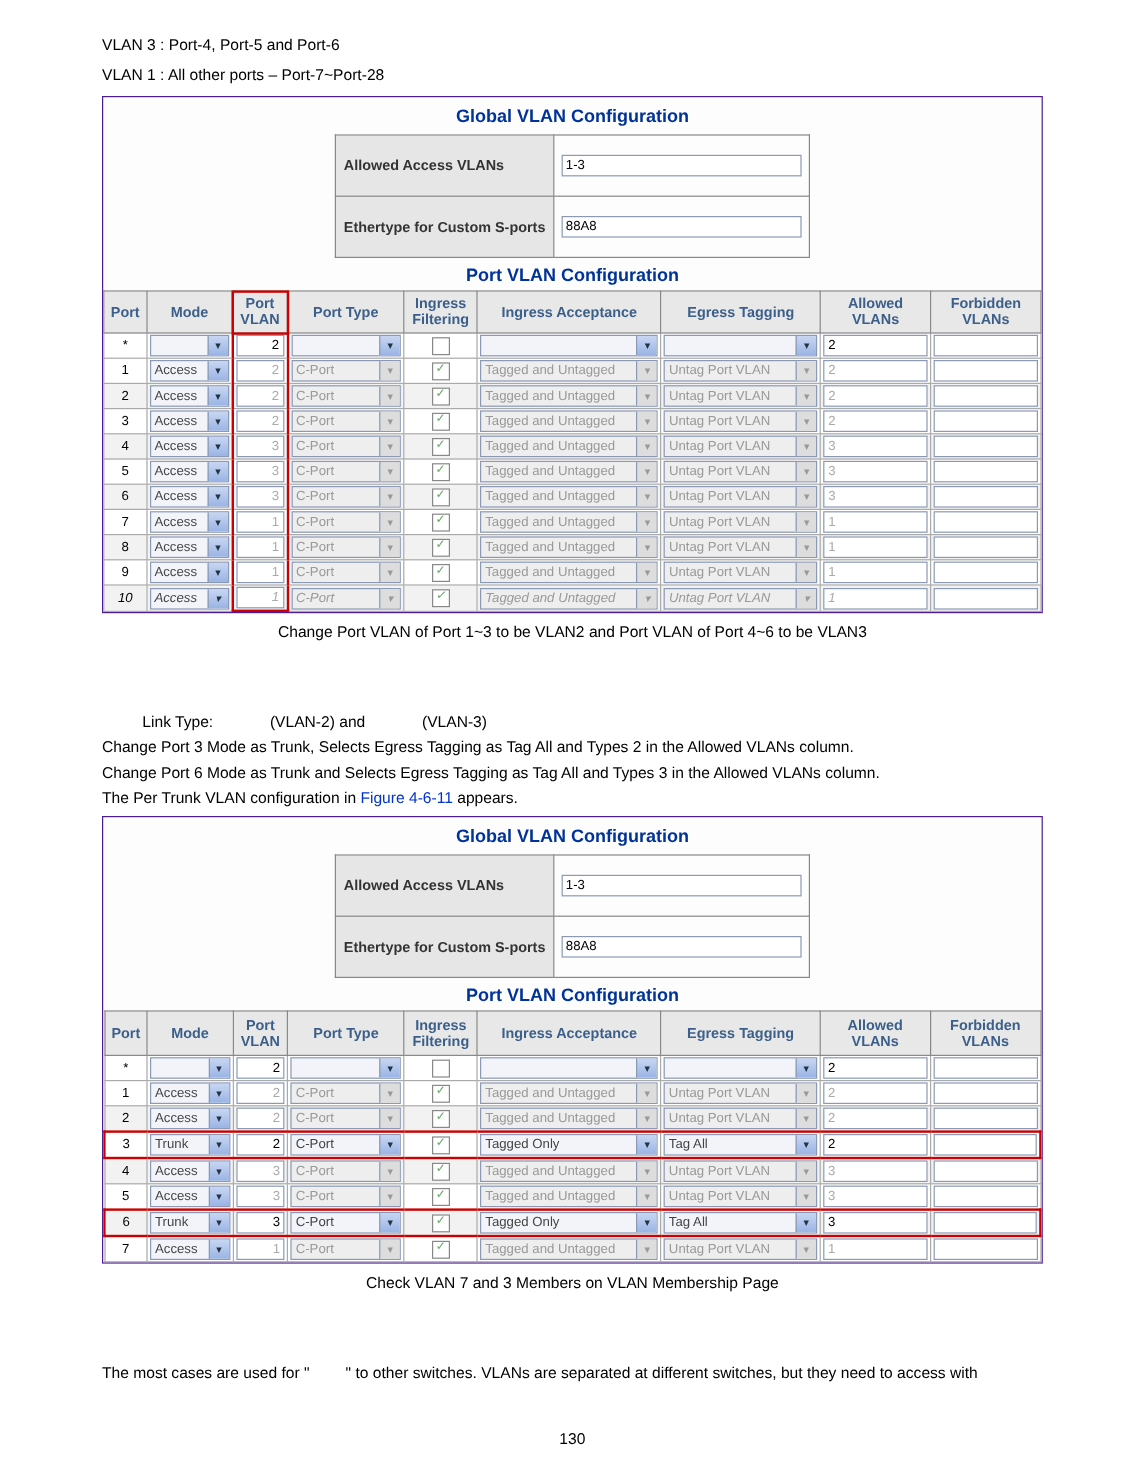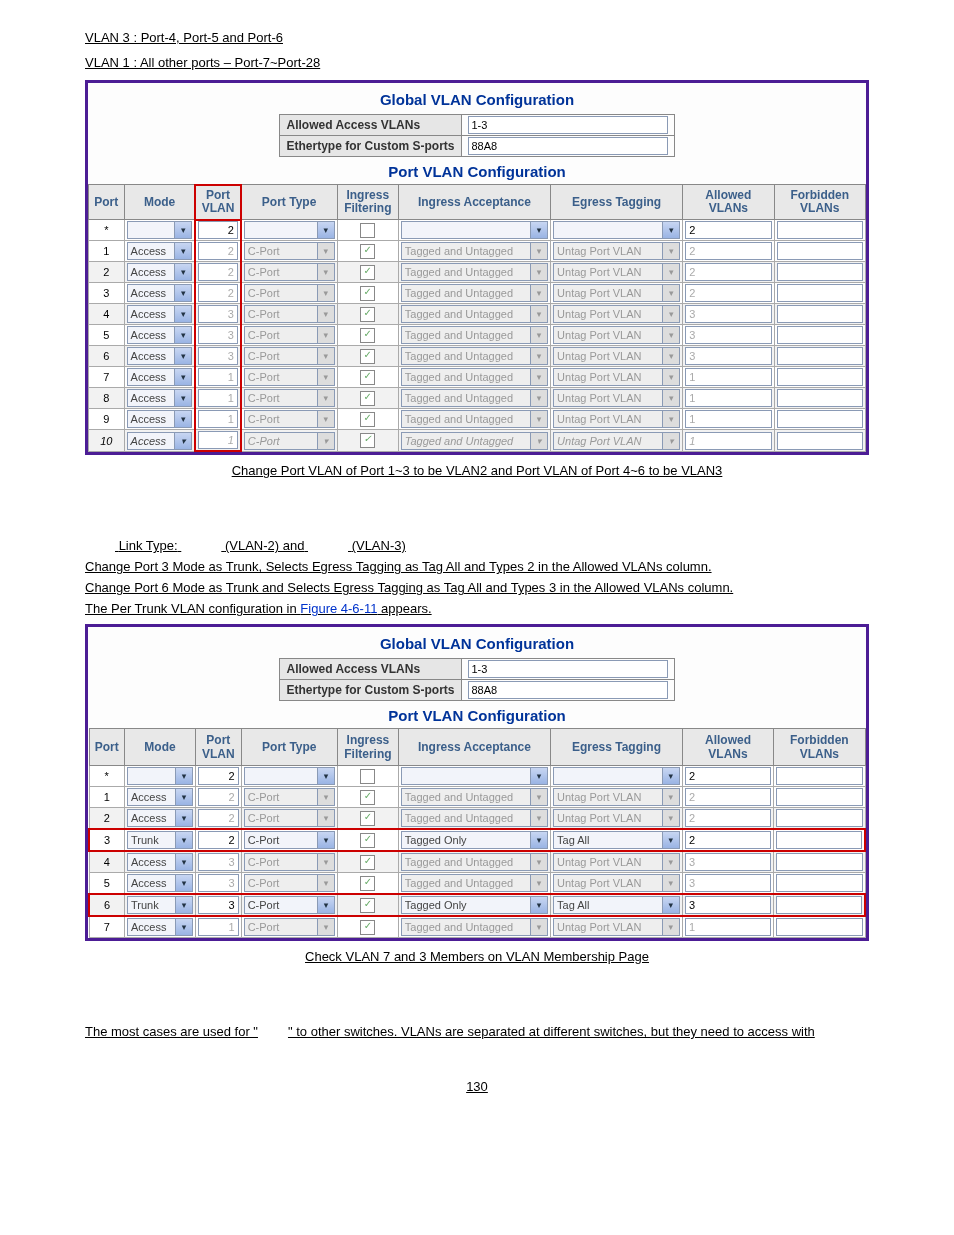--- a/index.html
+++ b/index.html
@@ -5,43 +5,43 @@
   body {
     font-family: Arial, sans-serif;
     font-size: 13px;
     color: #000;
     background: #fff;
     margin: 0;
     padding: 20px 85px;
     width: 954px;
     box-sizing: border-box;
   }
-  p { margin: 6px 0; text-decoration: underline; }
+  p { margin: 6px 0; }
   .intro p { margin: 10px 0; }
   .panel {
-    border: 3px solid #4c1d95;
+    border: 1px solid #4c1d95;
     margin: 8px 0;
     padding: 0 0 0 0;
     background: #fdfdfd;
     overflow: hidden;
   }
   .panel-title {
     color: #003399;
     font-weight: bold;
     font-size: 15px;
     text-align: center;
     margin: 8px 0 6px 0;
   }
   .kv-table {
     border-collapse: collapse;
     margin: 0 auto 6px auto;
   }
   .kv-table td {
     border: 1px solid #888;
-    padding: 1px 6px;
+    padding: 16px 6px;
     font-size: 12px;
   }
   .kv-table .label {
     background: #e6e6e6;
     color: #333;
     font-weight: bold;
     white-space: nowrap;
   }
   .port-header {
     color: #003399;

